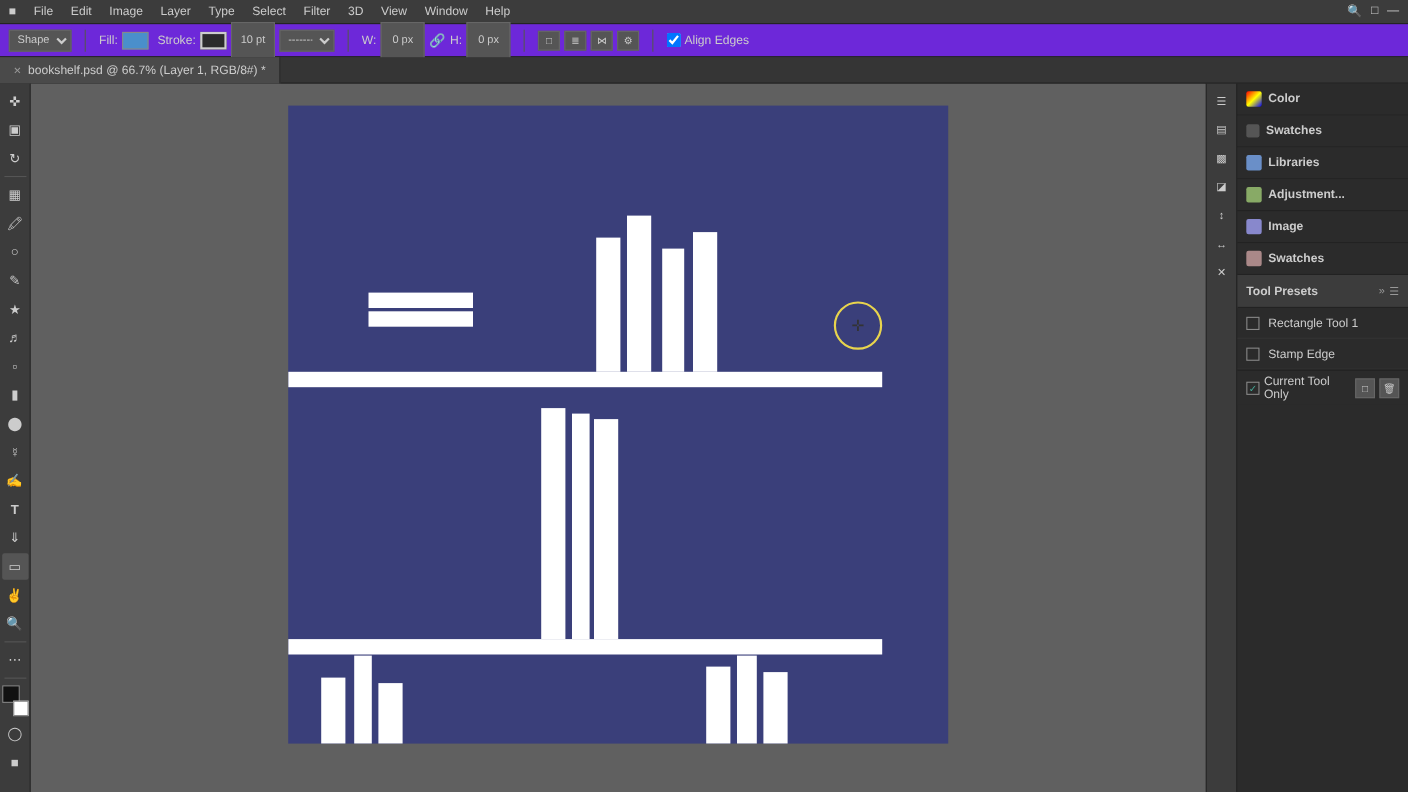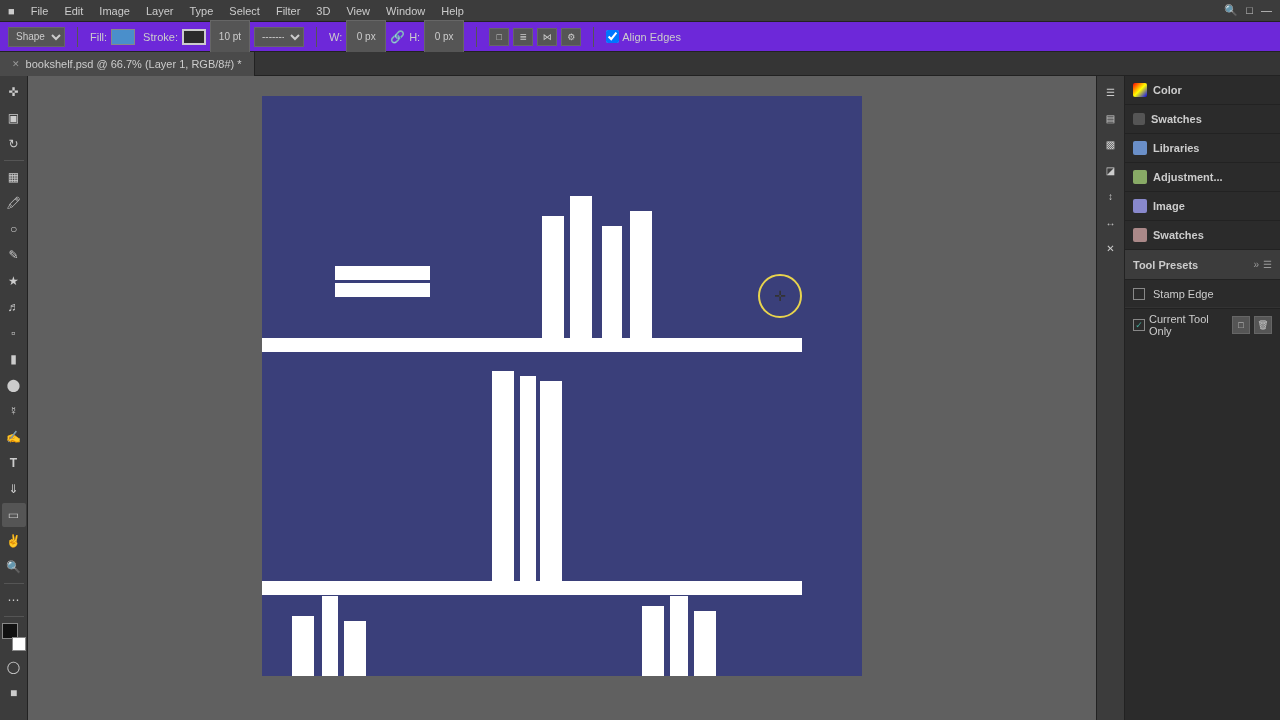--- a/index.html
+++ b/index.html
@@ -486,20 +486,24 @@
       <div class="tp-header">
         <span class="tp-title">Tool Presets</span>
         <div class="tp-controls">
           <button class="tp-ctrl-btn">»</button>
           <button class="tp-ctrl-btn">☰</button>
         </div>
       </div>
 
       <div class="tp-item">
         <div class="tp-checkbox"></div>
+        <span class="tp-item-label">Rectangle Tool 1</span>
+      </div>
+      <div class="tp-item">
+        <div class="tp-checkbox"></div>
         <span class="tp-item-label">Stamp Edge</span>
       </div>
 
       <div class="tp-footer">
         <div class="tp-footer-check">
           <div class="checkbox-checked">✓</div>
           <span class="tp-footer-label">Current Tool Only</span>
         </div>
         <div class="tp-footer-icons">
           <div class="tp-footer-icon">□</div>

